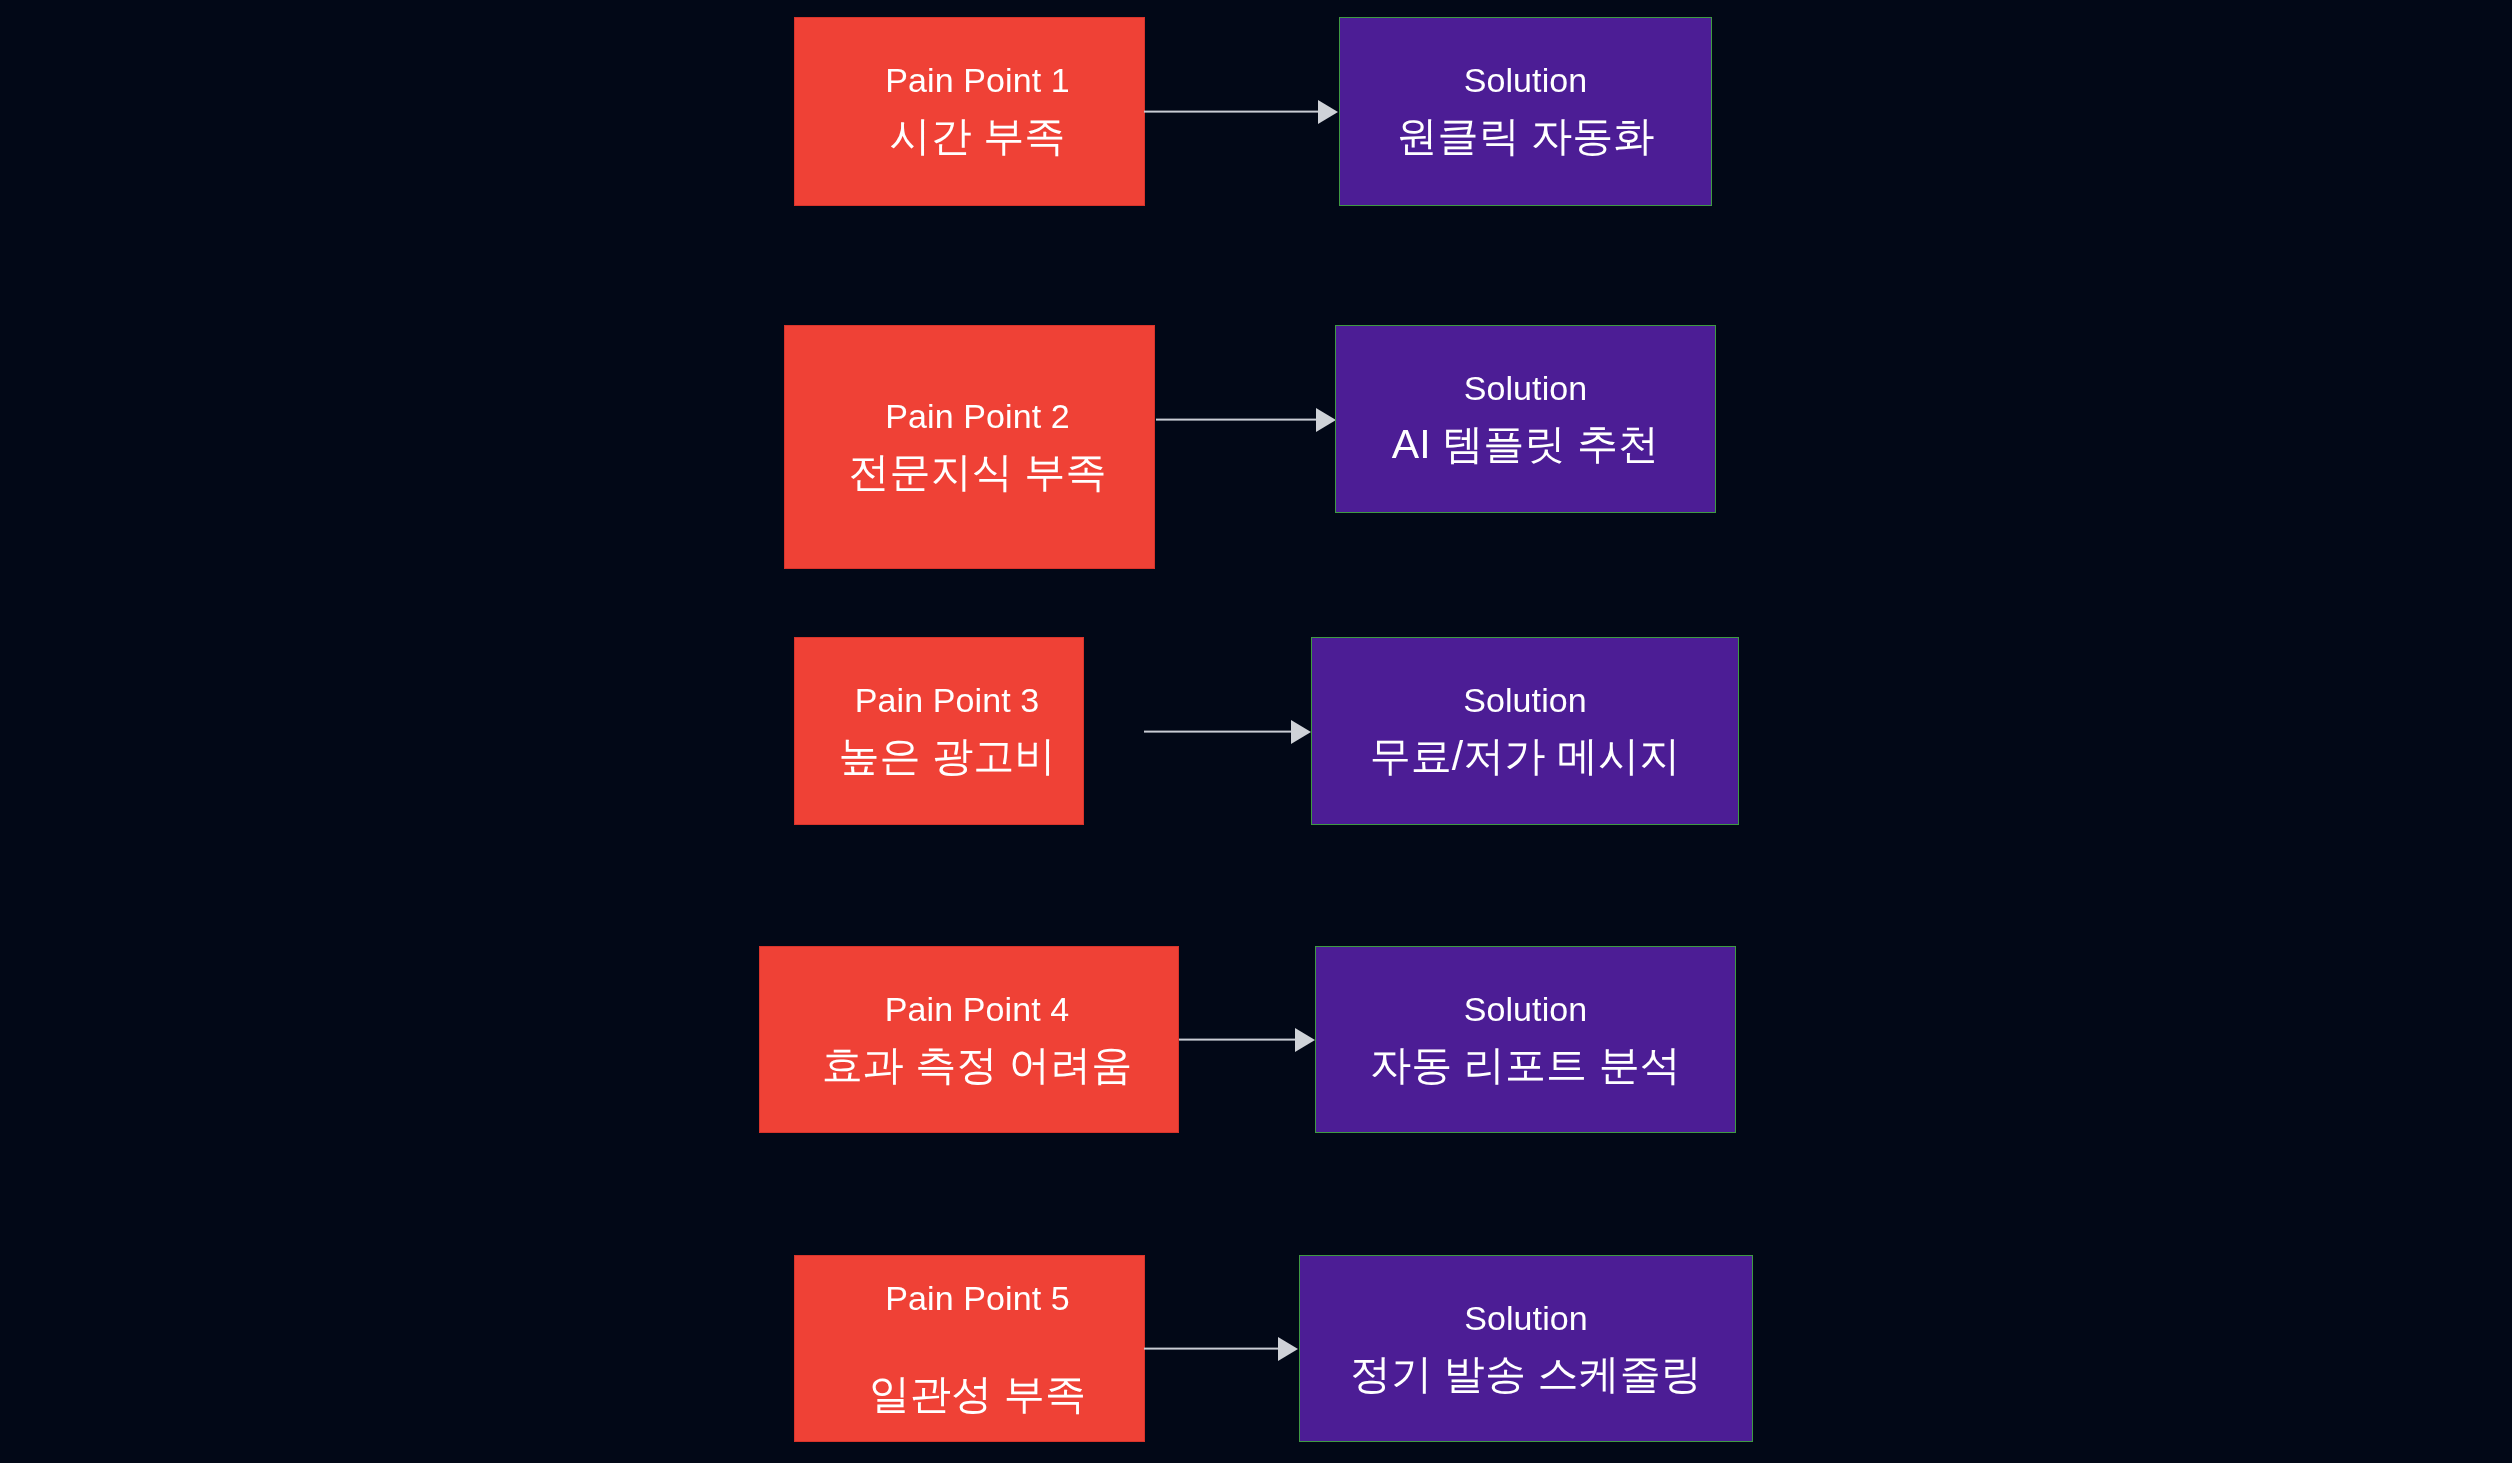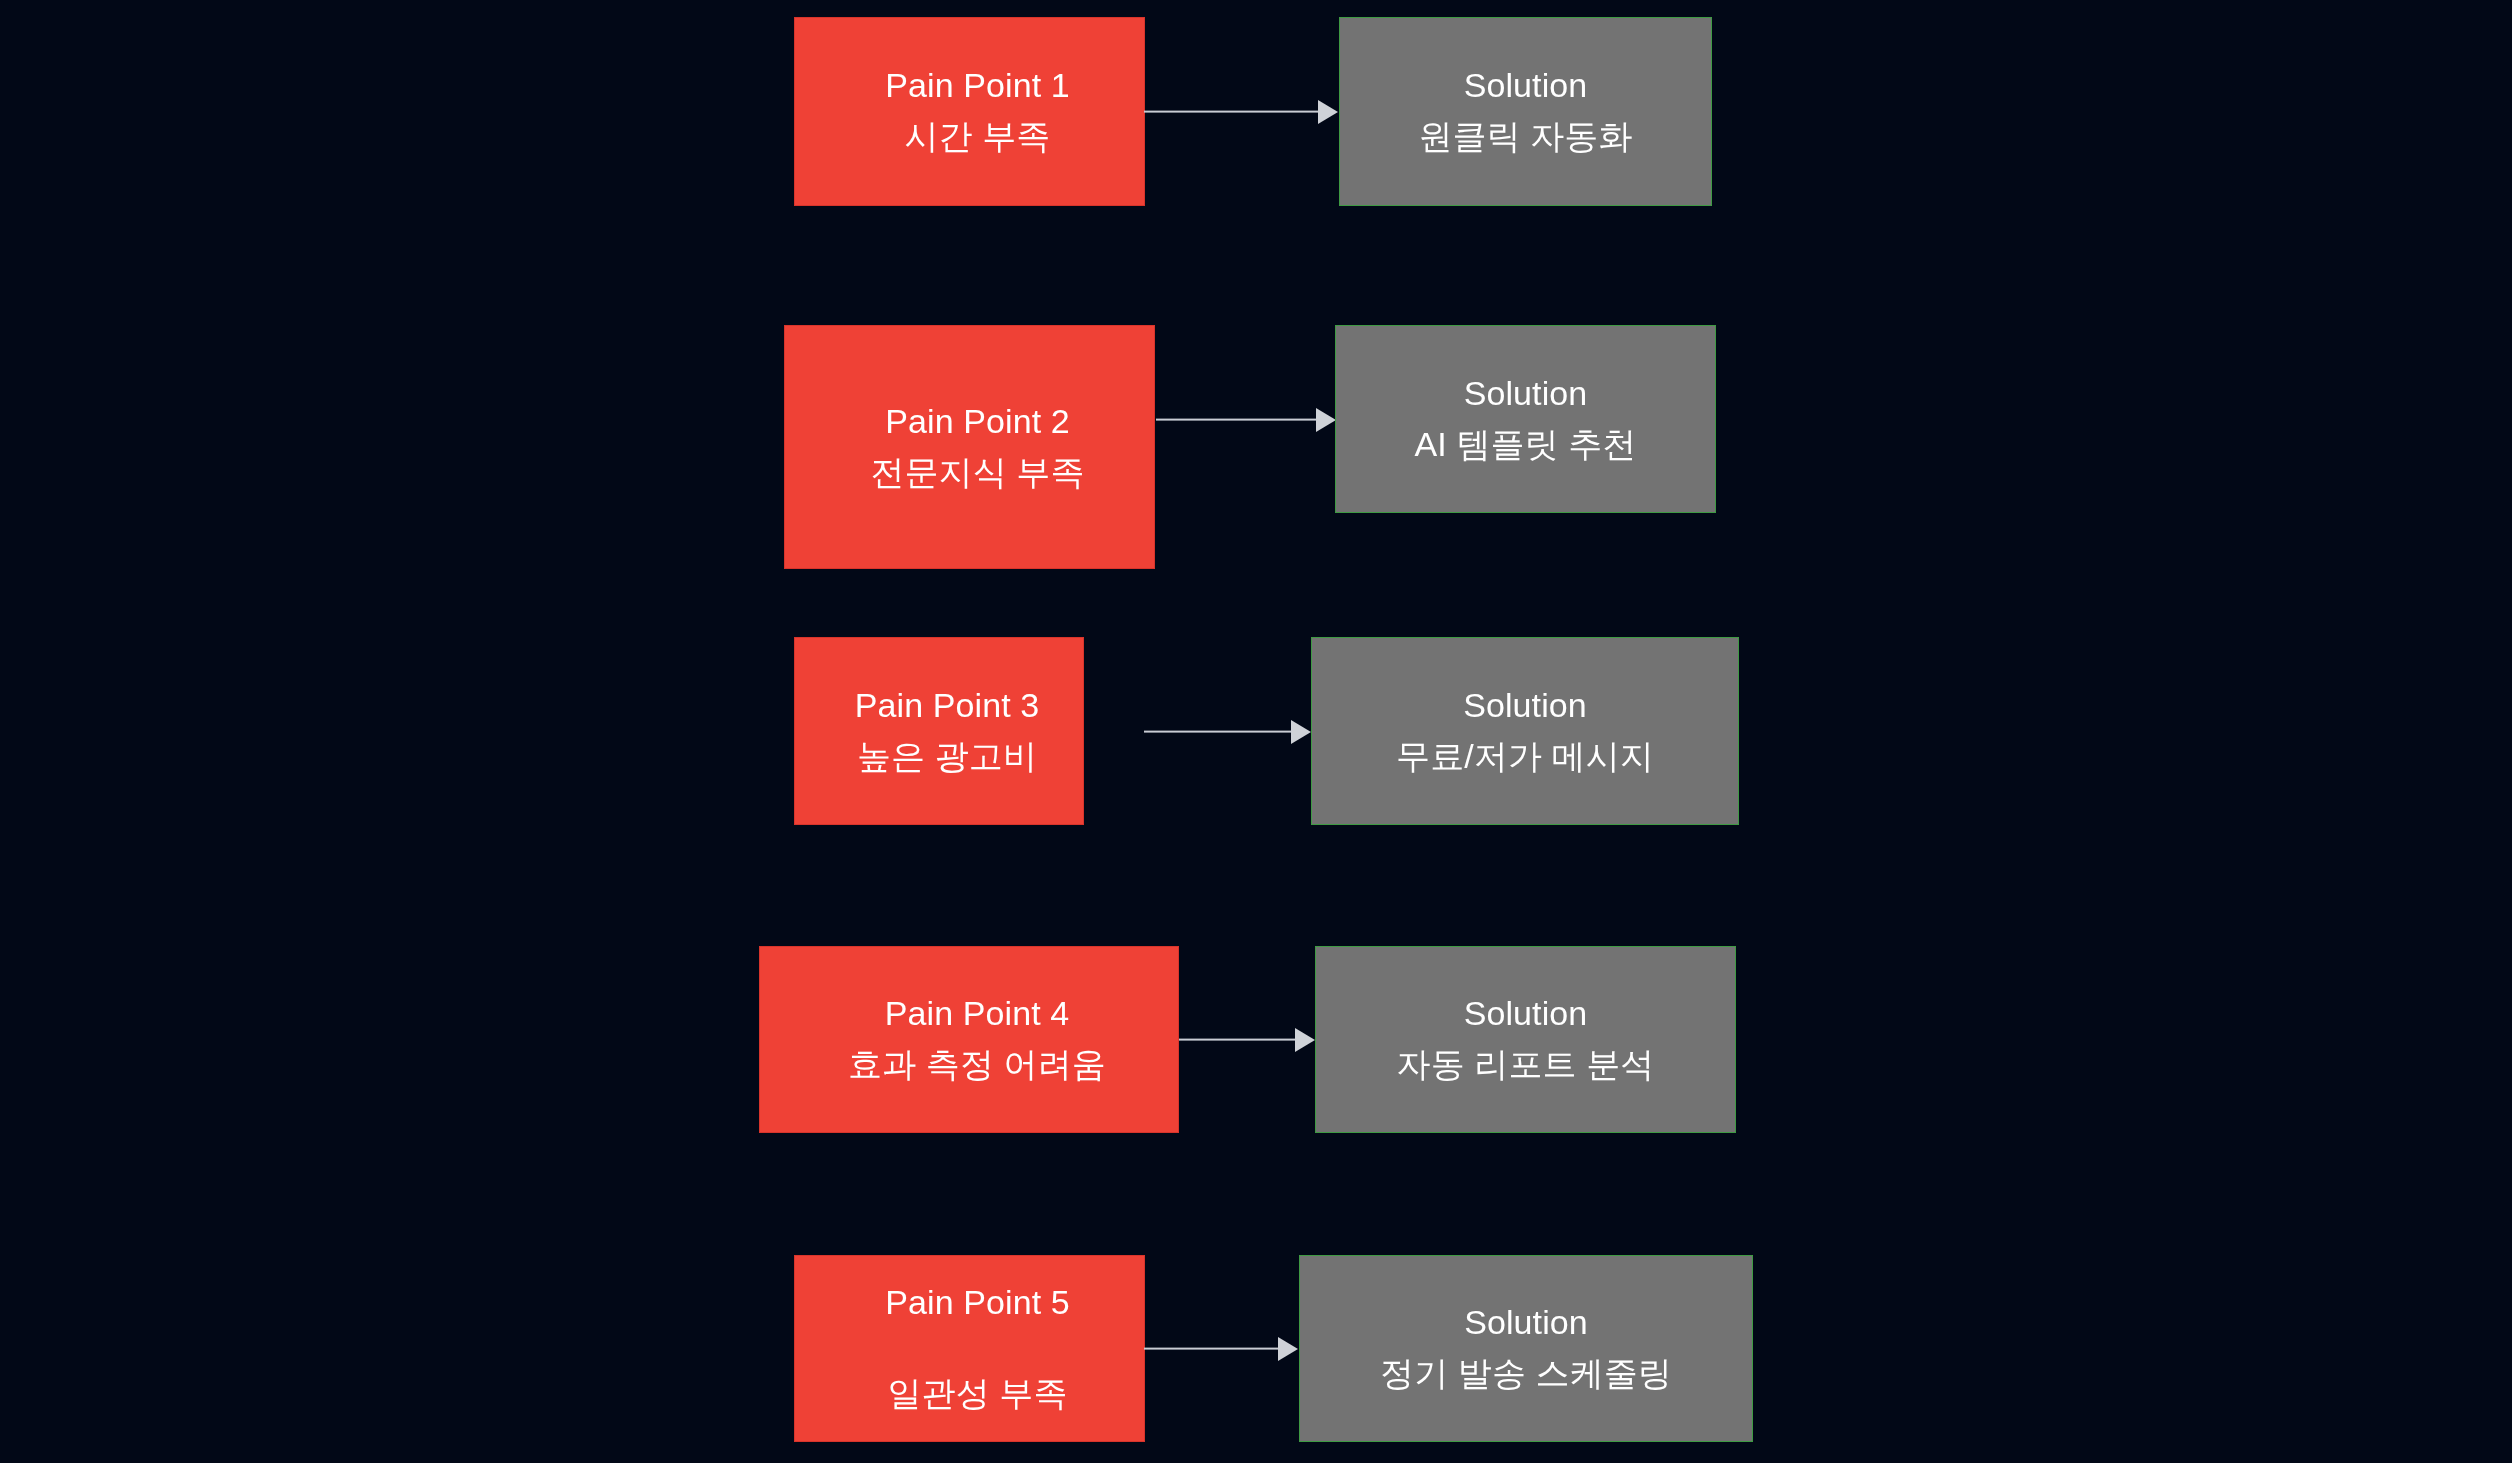--- a/index.html
+++ b/index.html
@@ -33,32 +33,32 @@
     color: #ffffff;
     line-height: 1.28;
     letter-spacing: 0.1px;
   }
   .node .line1 {
     font-size: 34px;
     font-weight: 400;
     white-space: nowrap;
   }
   .node .line2 {
-    font-size: 34px;
+    font-size: 41px;
     font-weight: 400;
     white-space: nowrap;
     margin-top: 7.4px;
   }
   .node.pain {
     background: #EF4136;
     border: 1.8px solid #d8342b;
     padding-left: 16px;
   }
   .node.solution {
-    background: #737373;
+    background: #4c1d95;
     border: 1.8px solid #3f9a43;
   }
 
   
   .edge {
     position: absolute;
     height: 37px;
     pointer-events: none;
   }
   .edge .shaft {

